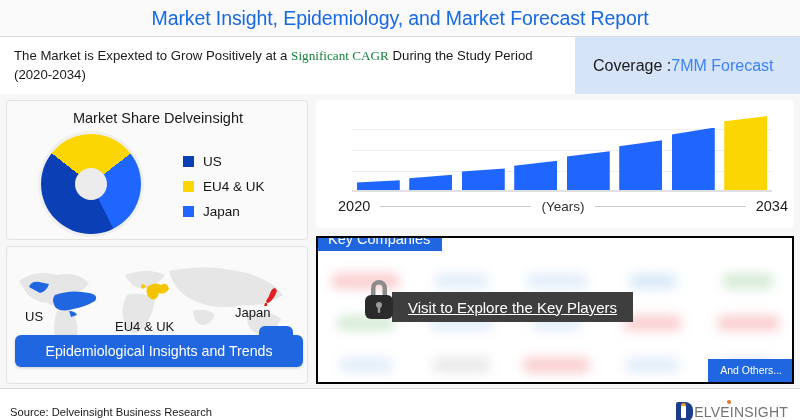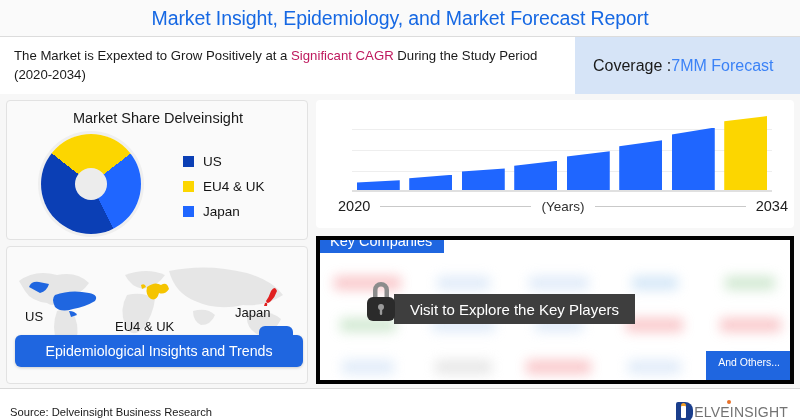--- a/index.html
+++ b/index.html
@@ -36,21 +36,21 @@
     border-top: 1px solid #dcdcdc;
     display: flex;
   }
   .sub-left {
     flex: 1 1 auto;
     padding: 9px 12px 0 14px;
     font-size: 13.2px;
     line-height: 19px;
     color: #1a1a1a;
   }
-  .sub-left .hl { color: #be185d; }
+  .sub-left .hl { color: #15803d; font-family: Liberation Serif, serif; }
   .sub-right {
     width: 225px; flex: 0 0 225px;
     background: #d6e4f7;
     display: flex; align-items: center;
     padding-left: 18px;
     font-size: 16px;
     color: #1a1a1a;
     white-space: nowrap;
   }
   .sub-right .hl { color: #3b82f6; }
@@ -123,21 +123,21 @@
   }
   .axis .rule {
     flex: 1 1 auto; height: 1px; background: #c9c9c9; margin: 0 10px;
   }
   .axis .yrs { font-size: 13.5px; color: #303030; }
 
   
   #panel-key {
     position: absolute; left: 316px; top: 236px;
     width: 478px; height: 148px;
-    border: 4px solid #000000;
+    border: 2px solid #000000;
     background: #ffffff;
     overflow: hidden;
   }
   .key-tab {
     position: absolute; left: -6px; top: -10px;
     background: #1f66e0; color: #ffffff;
     font-size: 14.5px;
     padding: 3px 12px 4px 16px;
     z-index: 4;
   }
@@ -156,26 +156,27 @@
     position: absolute; left: 42px; top: 38px;
     width: 38px; height: 46px; z-index: 6;
   }
   .key-overlay {
     position: absolute; left: 74px; top: 54px;
     height: 30px; padding: 0 16px;
     background: #3e3e3e; color: #ffffff;
     display: flex; align-items: center;
     font-size: 15px;
     z-index: 5;
+    text-decoration: underline;
   }
   .and-others {
     position: absolute; right: 0; bottom: 0;
     background: #1f66e0; color: #ffffff;
     font-size: 10.5px;
-    padding: 5px 10px 12px 12px;
+    padding: 5px 10px 6px 12px;
     z-index: 5;
   }
 
   
   .map-svg { position: absolute; left: 0; top: 4px; width: 302px; height: 110px; }
   .map-label {
     position: absolute; font-size: 13px; color: #151515; white-space: nowrap;
   }
   #lbl-us   { left: 18px;  top: 62px; }
   #lbl-eu   { left: 108px; top: 72px; }

